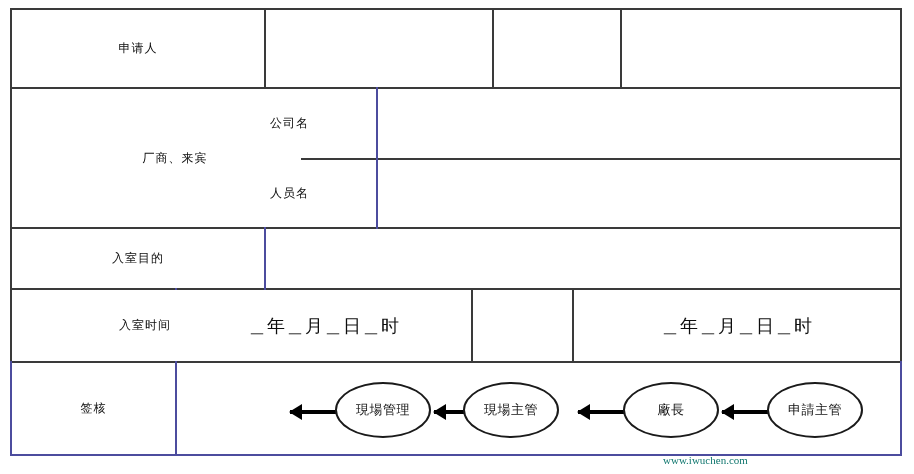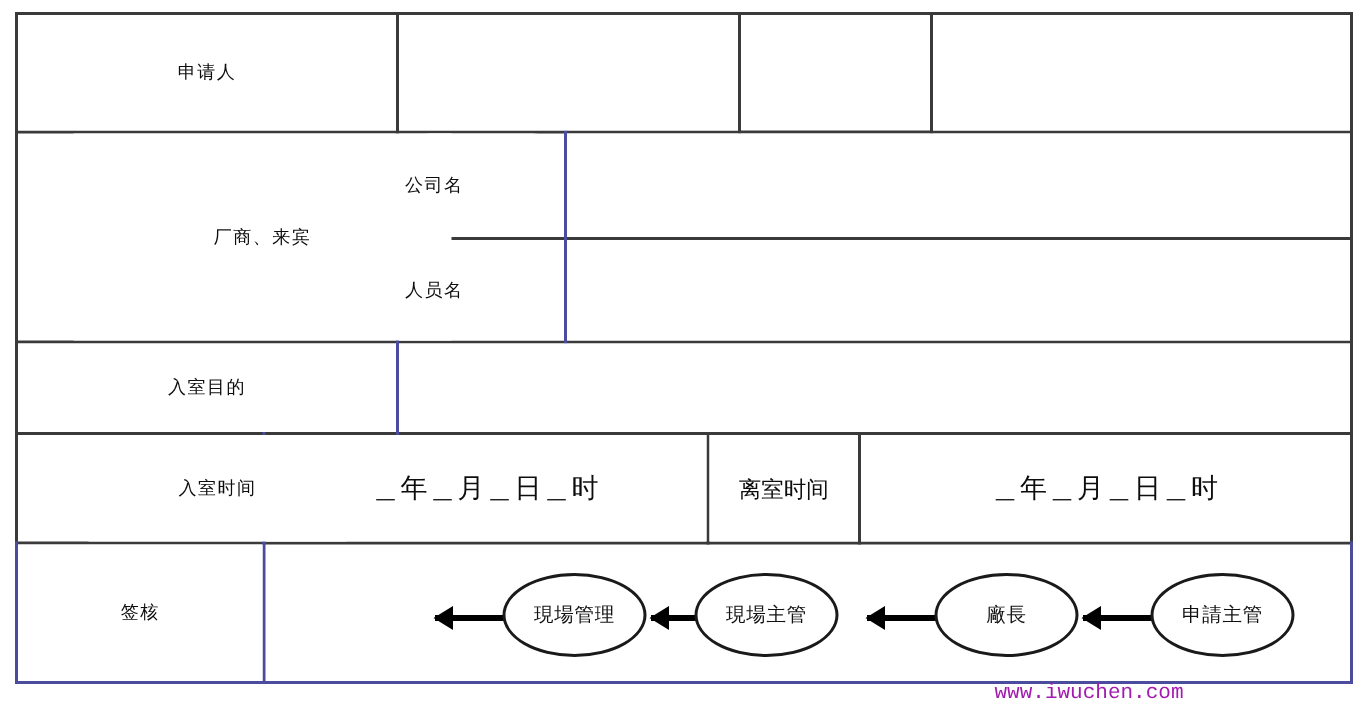--- a/index.html
+++ b/index.html
@@ -94,23 +94,23 @@
     border-top: 8px solid transparent;
     border-bottom: 8px solid transparent;
     border-right: 13px solid #000000;
   }
 
   
   #watermark {
     position: absolute;
     left: 663px;
     top: 454px;
-    font-size: 14px;
-    color: #a21caf;
-    font-family: Liberation Mono, monospace;
+    font-size: 11px;
+    color: #0f766e;
+    font-family: Liberation Serif, serif;
     letter-spacing: 0px;
     white-space: nowrap;
   }
 </style>
 </head>
 <body>
 
 <div id="form-root">
 
   <div class="hline" style="left:10px;  top:8px;   width:892px;"></div>
@@ -150,21 +150,20 @@
   <div class="cell" style="left:266px; top:89px; width:110px; height:69px; justify-content:flex-start; padding-left:4px;border-radius:21px;">公司名</div>
   <div class="cell blank" style="left:378px; top:89px; width:522px; height:69px;"></div>
   <div class="cell" style="left:266px; top:160px; width:110px; height:67px; justify-content:flex-start; padding-left:4px;">人员名</div>
   <div class="cell blank" style="left:378px; top:160px; width:522px; height:67px;"></div>
 
   <div class="cell" style="left:12px; top:229px; width:252px; height:59px;">入室目的</div>
   <div class="cell blank" style="left:266px; top:229px; width:634px; height:59px;"></div>
 
   <div class="cell" style="left:12px; top:290px; width:172px; height:71px;margin-left:47px;">入室时间</div>
   <div class="cell" style="left:177px; top:290px; width:294px; height:71px; font-size:18px;">＿年＿月＿日＿时</div>
-  <div class="cell" style="left:473px; top:290px; width:99px; height:71px; font-size:15px; letter-spacing:0px;">离室时间</div>
   <div class="cell" style="left:574px; top:290px; width:326px; height:71px; font-size:18px;">＿年＿月＿日＿时</div>
 
   <div class="cell" style="left:12px; top:363px; width:163px; height:91px;">签核</div>
 
   <div id="flow">
 
     <div class="arrow" style="left:113px; width:48px;"></div>
     <div class="arrow" style="left:257px; width:48px;"></div>
     <div class="arrow" style="left:401px; width:48px;"></div>
     <div class="arrow" style="left:545px; width:48px;"></div>

